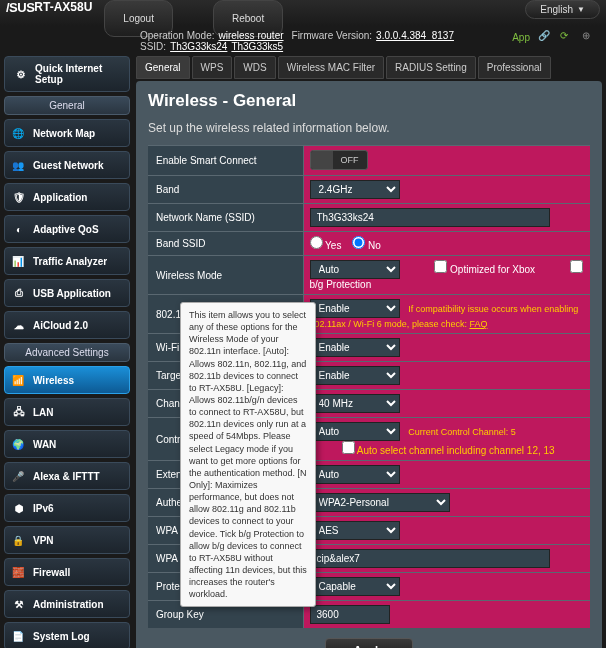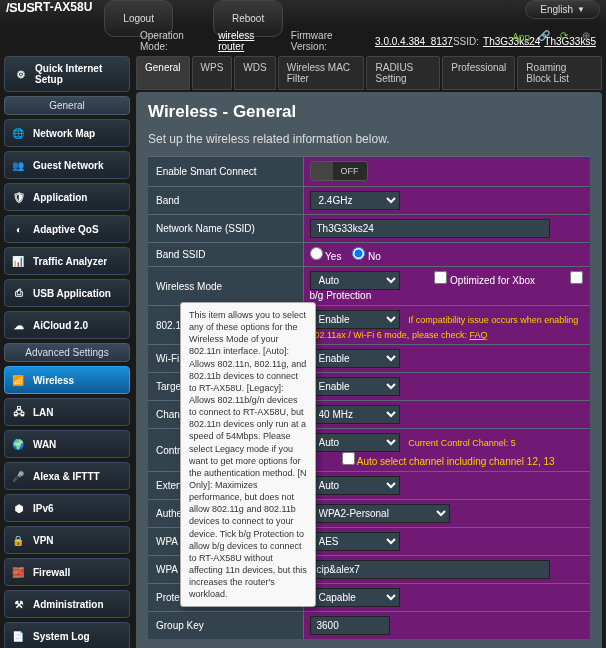--- a/index.html
+++ b/index.html
@@ -3,21 +3,21 @@
 <meta charset="utf-8">
 <style>
   * { box-sizing: border-box; margin: 0; padding: 0; }
   body { background: #000; font-family: Arial, sans-serif; font-size: 11px; color: #fff; width: 606px; }
   .container { width: 606px; background: #1a1a1a; }
   .topbar { display: flex; align-items: flex-start; height: 26px; background: linear-gradient(#2a2a2a,#1a1a1a); padding: 0 6px; }
   .logo { color: #fff; font-weight: bold; font-size: 13px; letter-spacing: -0.5px; }
   .model { color: #fff; font-size: 12px; font-weight: bold; }
   .tbtn { background: linear-gradient(#3a3a3a,#1e1e1e); border: 1px solid #444; color: #ddd; border-radius: 10px; padding: 12px 18px; font-size: 10px; cursor: pointer; }
   .tbtn.eng { margin-left: auto; padding: 3px 14px; display:flex; align-items:center; gap:4px;}
-  .infobar { display: flex; flex-direction: row; padding: 4px 10px 4px 140px; font-size: 10px; color: #ccc; position: relative; }
+  .infobar { display: flex; flex-direction: column; padding: 4px 10px 4px 140px; font-size: 10px; color: #ccc; position: relative; }
   .infobar .line { display: flex; gap: 4px; align-items: center; }
   .infobar a { color: #fff; text-decoration: underline; }
   .infobar-icons { position: absolute; right: 10px; top: 4px; display: flex; gap: 8px; align-items: center; }
   .app-label { color: #7fbf3f; font-size: 10px; }
   .icon-sm { width: 14px; height: 14px; display: inline-block; }
   .main { display: flex; gap: 6px; padding: 0 4px 6px 4px; }
   .sidebar { width: 126px; display: flex; flex-direction: column; gap: 4px; }
   .qis { background: linear-gradient(#2e3a44,#1c242c); border: 1px solid #3a4a5a; border-radius: 4px; padding: 6px 8px; display: flex; align-items: center; gap: 6px; color: #fff; font-size: 10px; font-weight: bold; cursor: pointer; }
   .section-label { background: linear-gradient(#3a4a5a,#2a3540); border-radius: 4px; text-align: center; padding: 3px 0; font-size: 10px; color: #dde; border: 1px solid #4a5a6a;}
   .nav-item { background: linear-gradient(#2a3540,#1c242c); border: 1px solid #3a4a5a; border-radius: 4px; padding: 5px 6px; display: flex; align-items: center; gap: 6px; font-size: 10px; font-weight: bold; color: #fff; cursor: pointer; }
@@ -26,21 +26,21 @@
   .content { flex: 1; display: flex; flex-direction: column; position: relative; }
   .tabs { display: flex; gap: 2px; margin-bottom: 2px; }
   .tab { background: #2a2a2a; border: 1px solid #444; padding: 5px 8px; font-size: 10px; color: #ccc; cursor: pointer; border-radius: 2px 2px 0 0;}
   .tab.active { background: #3a3a3a; color: #fff; }
   .panel { background: #4a5861; border-radius: 4px; padding: 10px 12px; flex: 1; }
   .panel h1 { color: #fff; font-size: 17px; font-weight: bold; margin-bottom: 10px; }
   .panel-desc { color: #ddd; font-size: 12px; margin-bottom: 10px; }
   .form-table { width: 100%; border-collapse: collapse; }
   .form-table tr { border-top: 1px solid #5a6871; }
   .form-table th { background: #33434d; text-align: left; padding: 6px 8px; font-size: 10px; font-weight: normal; color: #fff; width: 155px; border-right: 1px solid #5a6871; vertical-align: middle; }
-  .form-table td { background: #701a75; padding: 4px 6px; font-size: 10px; color: #fff; vertical-align: middle; }
+  .form-table td { background: #be185d; padding: 4px 6px; font-size: 10px; color: #fff; vertical-align: middle; }
   .smart-toggle { display: inline-flex; align-items: center; background: #2a2a2a; border: 1px solid #555; border-radius: 3px; overflow: hidden; }
   .smart-toggle .knob { width: 22px; height: 18px; background: #444; }
   .smart-toggle .lbl { padding: 0 8px; font-size: 9px; color: #ccc; }
   .text-input { background: #33434d; border: 1px solid #222; color: #fff; padding: 3px 6px; font-size: 10px; width: 240px; }
   .text-input.short { width: 80px; }
   .select { background: #33434d; border: 1px solid #222; color: #fff; padding: 2px 4px; font-size: 10px; width: 90px;}
   .select.med { width: 140px; }
   .radio-lbl { margin-right: 8px; }
   .checkbox-lbl { margin-left: 4px; padding-left: 28px; }
   .hint { color: #fc0; font-size: 9px; margin-left: 6px; }
@@ -162,21 +162,20 @@
     </div>
 
     <div class="content">
       <div class="tabs">
         <div class="tab active">General</div>
         <div class="tab">WPS</div>
         <div class="tab">WDS</div>
         <div class="tab">Wireless MAC Filter</div>
         <div class="tab">RADIUS Setting</div>
         <div class="tab">Professional</div>
-        <div class="tab">Roaming Block List</div>
       </div>
 
       <div class="panel">
         <h1>Wireless - General</h1>
         <p class="panel-desc">Set up the wireless related information below.</p>
 
         <table class="form-table">
           <tbody>
               <tr>
                 <th>Enable Smart Connect</th>

